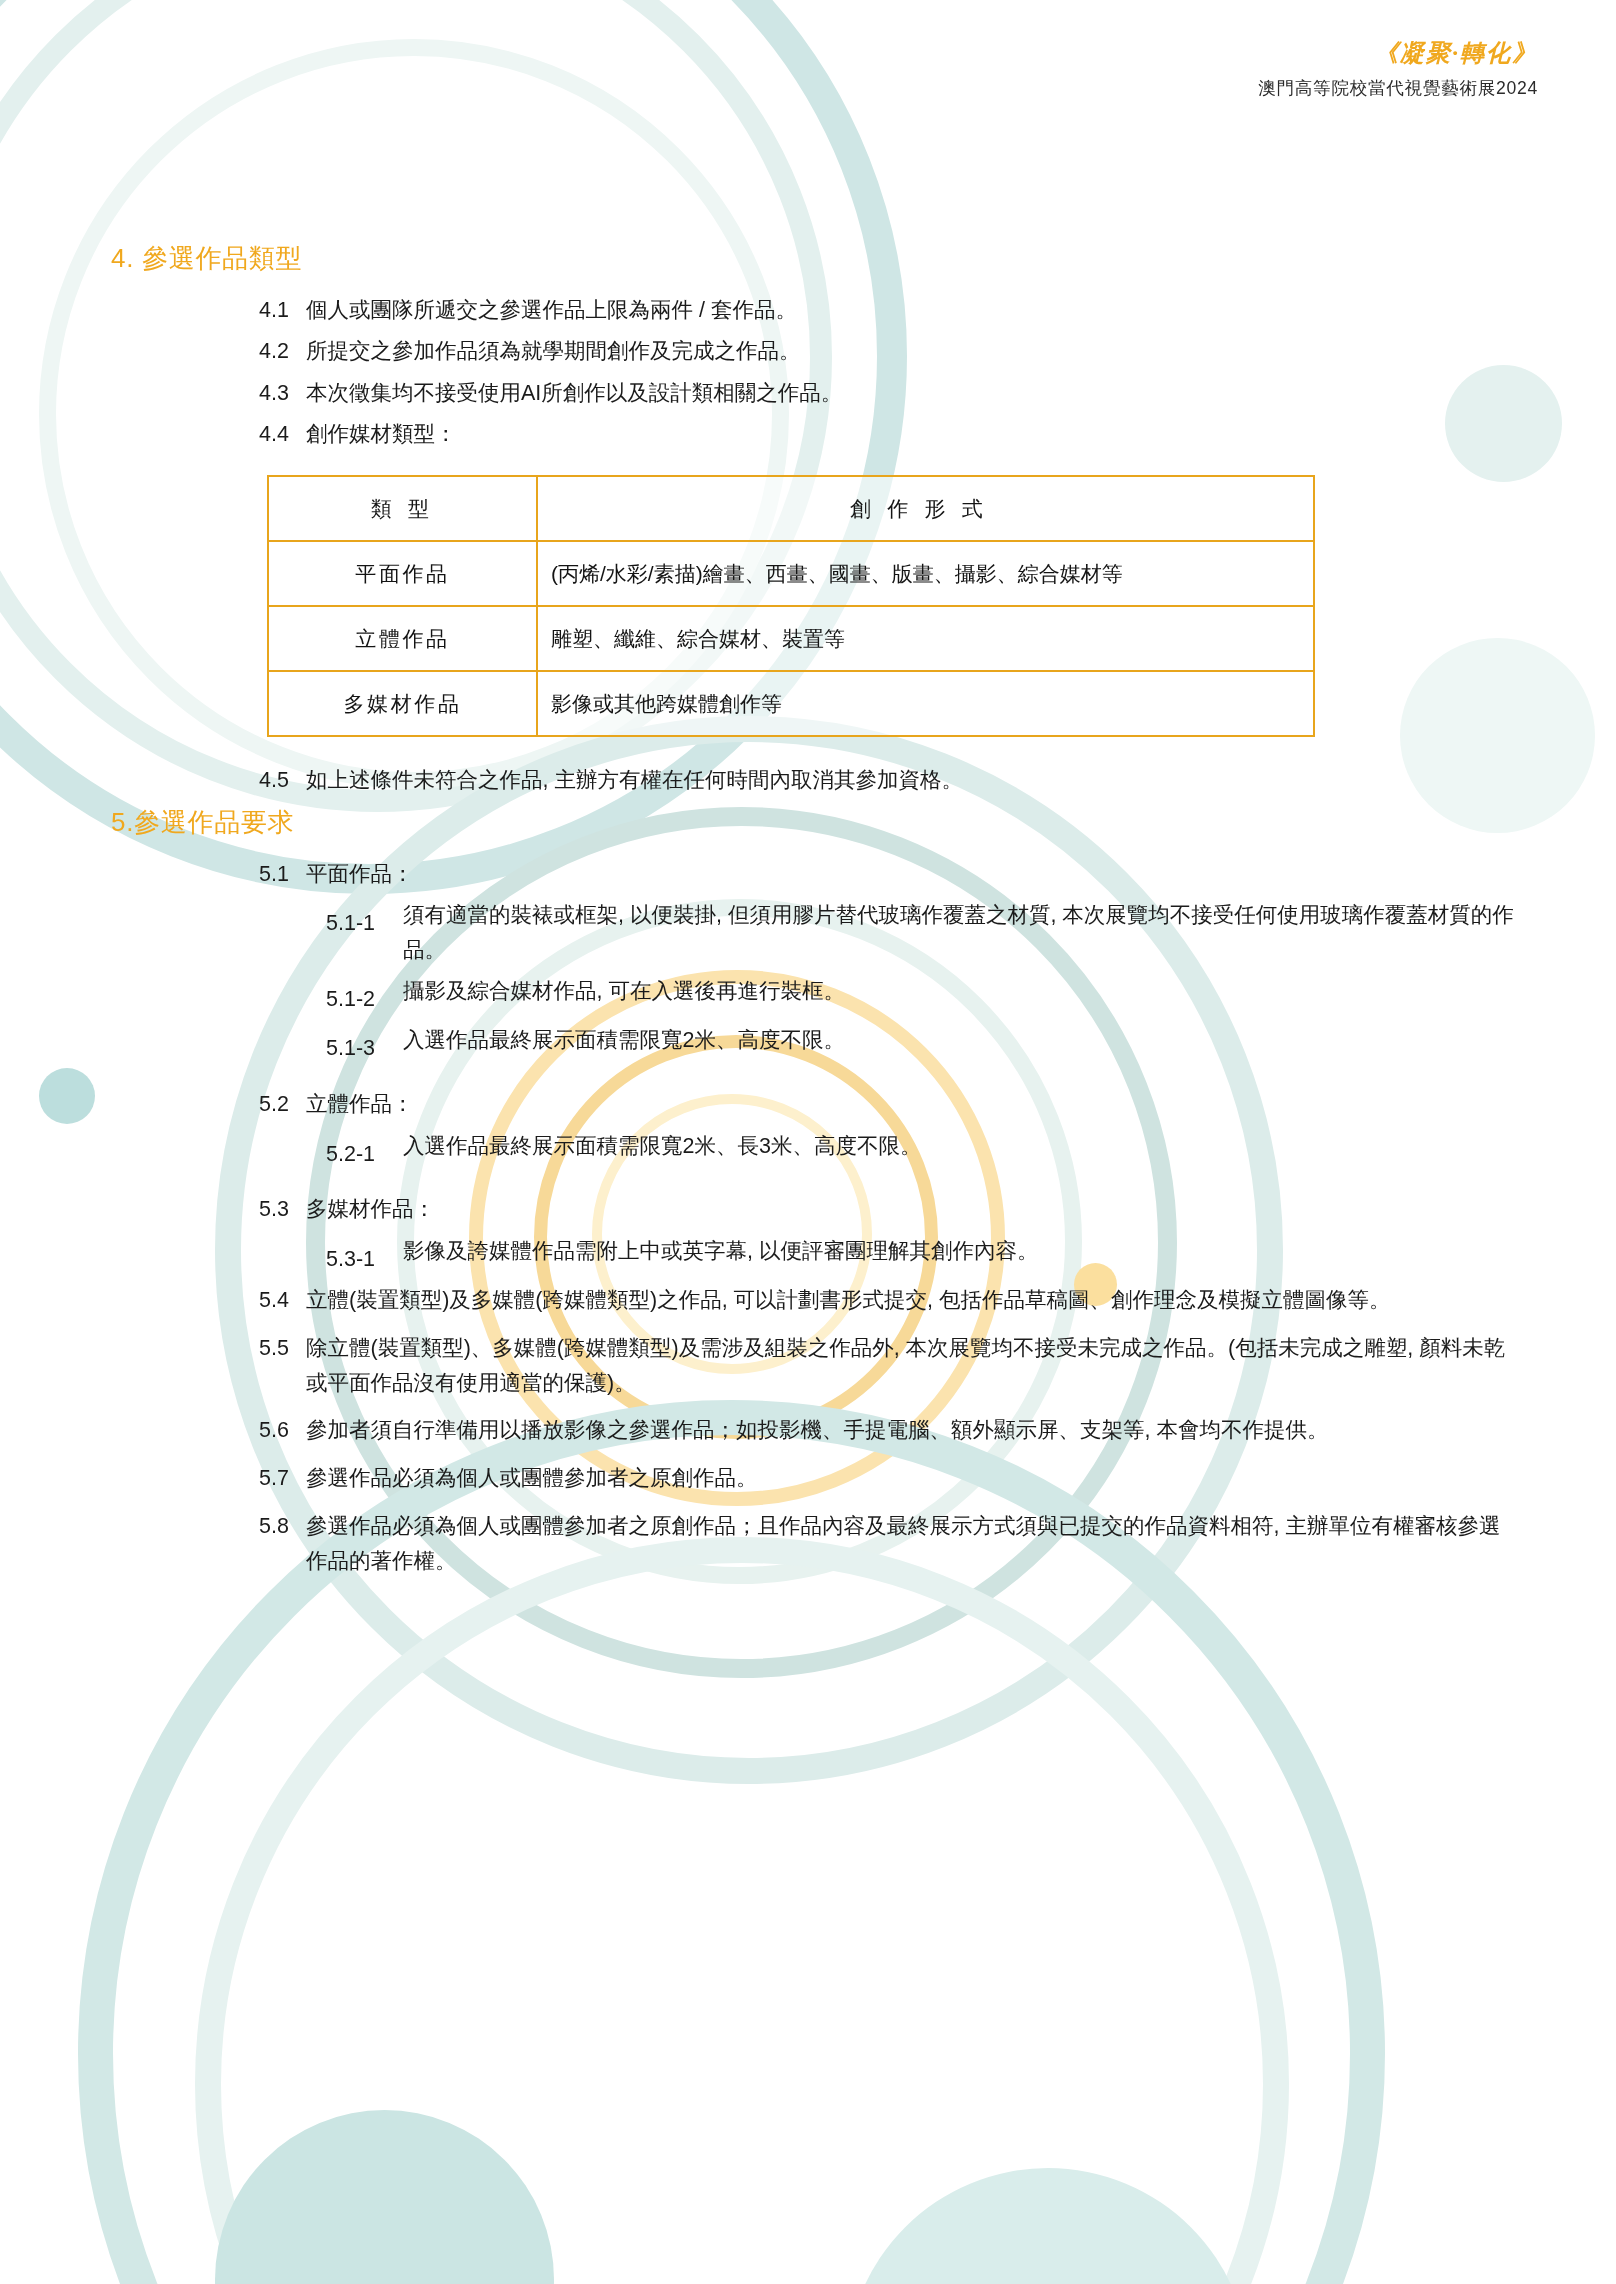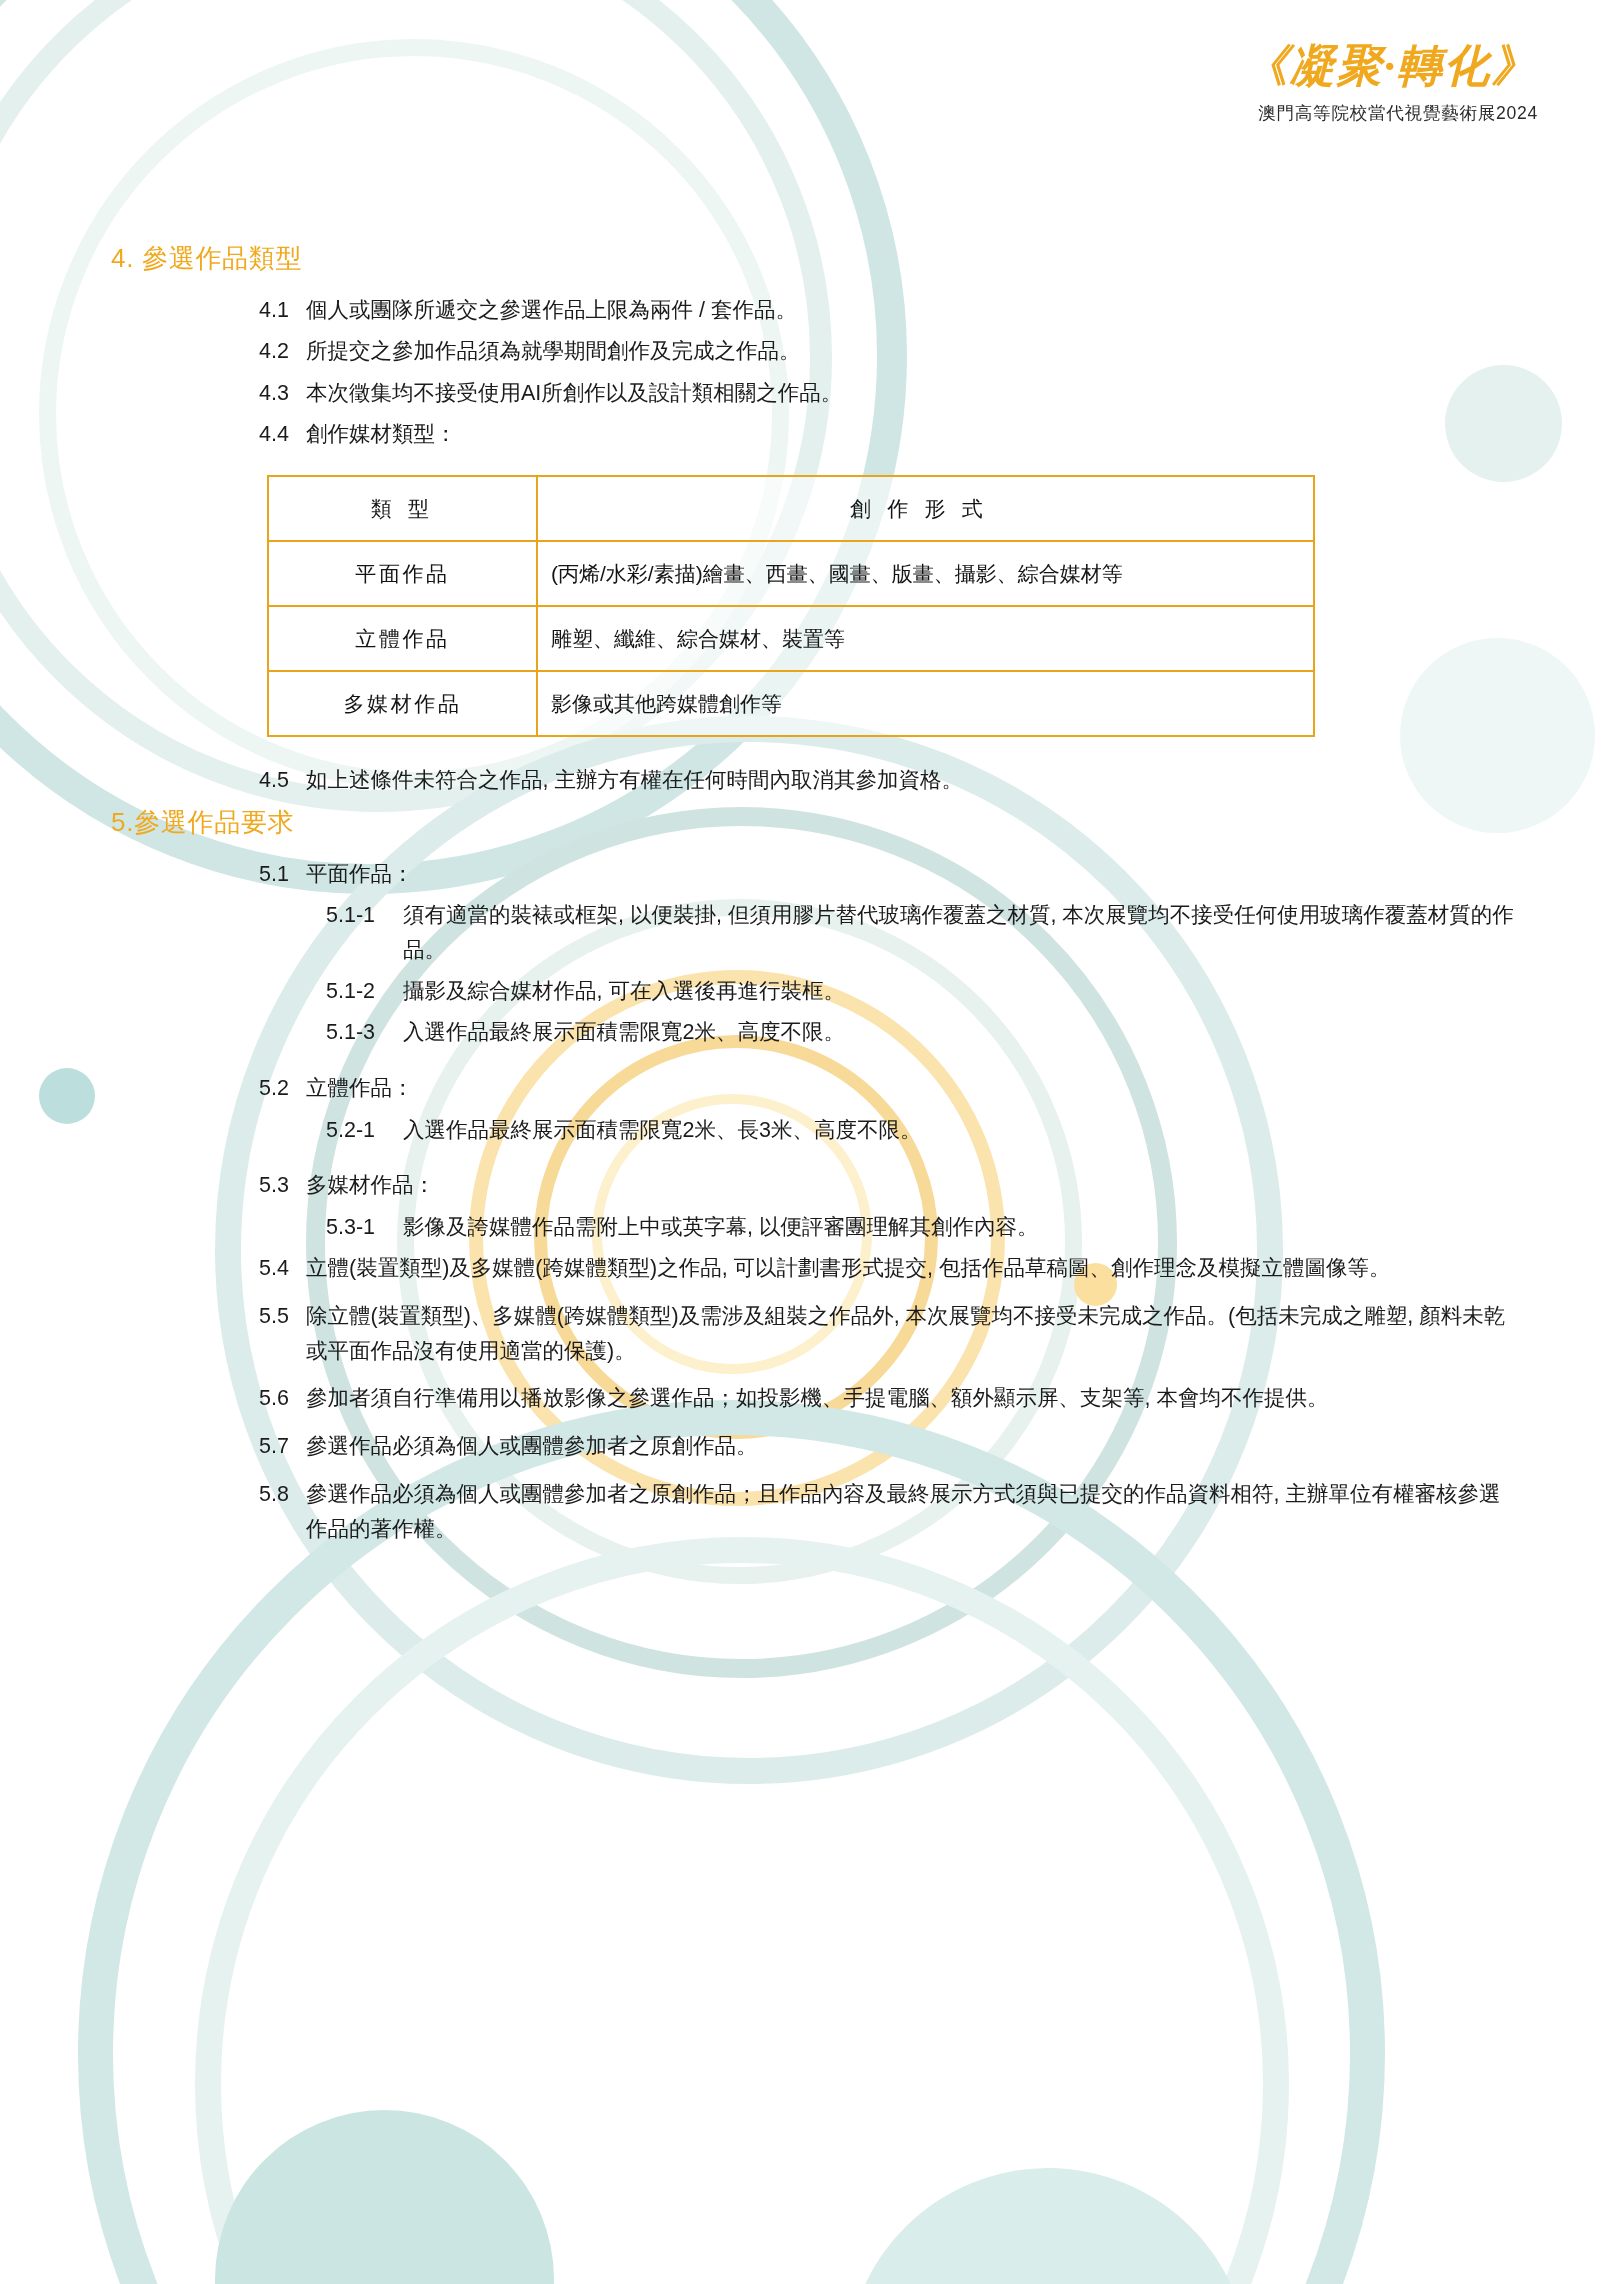--- a/index.html
+++ b/index.html
@@ -44,21 +44,21 @@
   }
 
   .masthead {
     position: absolute;
     top: 39px;
     right: 78px;
     text-align: right;
   }
   .masthead .title {
     font-family: "Liberation Serif", "DejaVu Serif", serif;
-    font-size: 45px;
+    font-size: 24px;
     font-weight: bold;
     letter-spacing: 2px;
     color: #f0a81e;
     line-height: 1.2;
     font-style: italic;
   }
   .masthead .subtitle {
     margin-top: 7.8px;
     font-size: 17.6px;
     letter-spacing: 0.7px;
@@ -92,21 +92,21 @@
   .item .num {
     flex: 0 0 auto;
     white-space: nowrap;
   }
   .item .txt { flex: 1 1 auto; }
 
   .lvl1 { margin-left: 148px; }
   .lvl2 { margin-left: 215px; }
 
   .lvl1 .num { width: 47px; }
-  .lvl2 .num { width: 77px; }
+  .lvl2 .num { width: 77px; margin-top: 8px; }
 
   .gap { margin-bottom: 21px; }
   .gap-sm { margin-bottom: 13px; }
 
   
   table.media-table {
     margin: 23.4px 0 23.4px 156px;
     border-collapse: collapse;
     width: 1048px;
     background: rgba(255,255,255,0.55);

